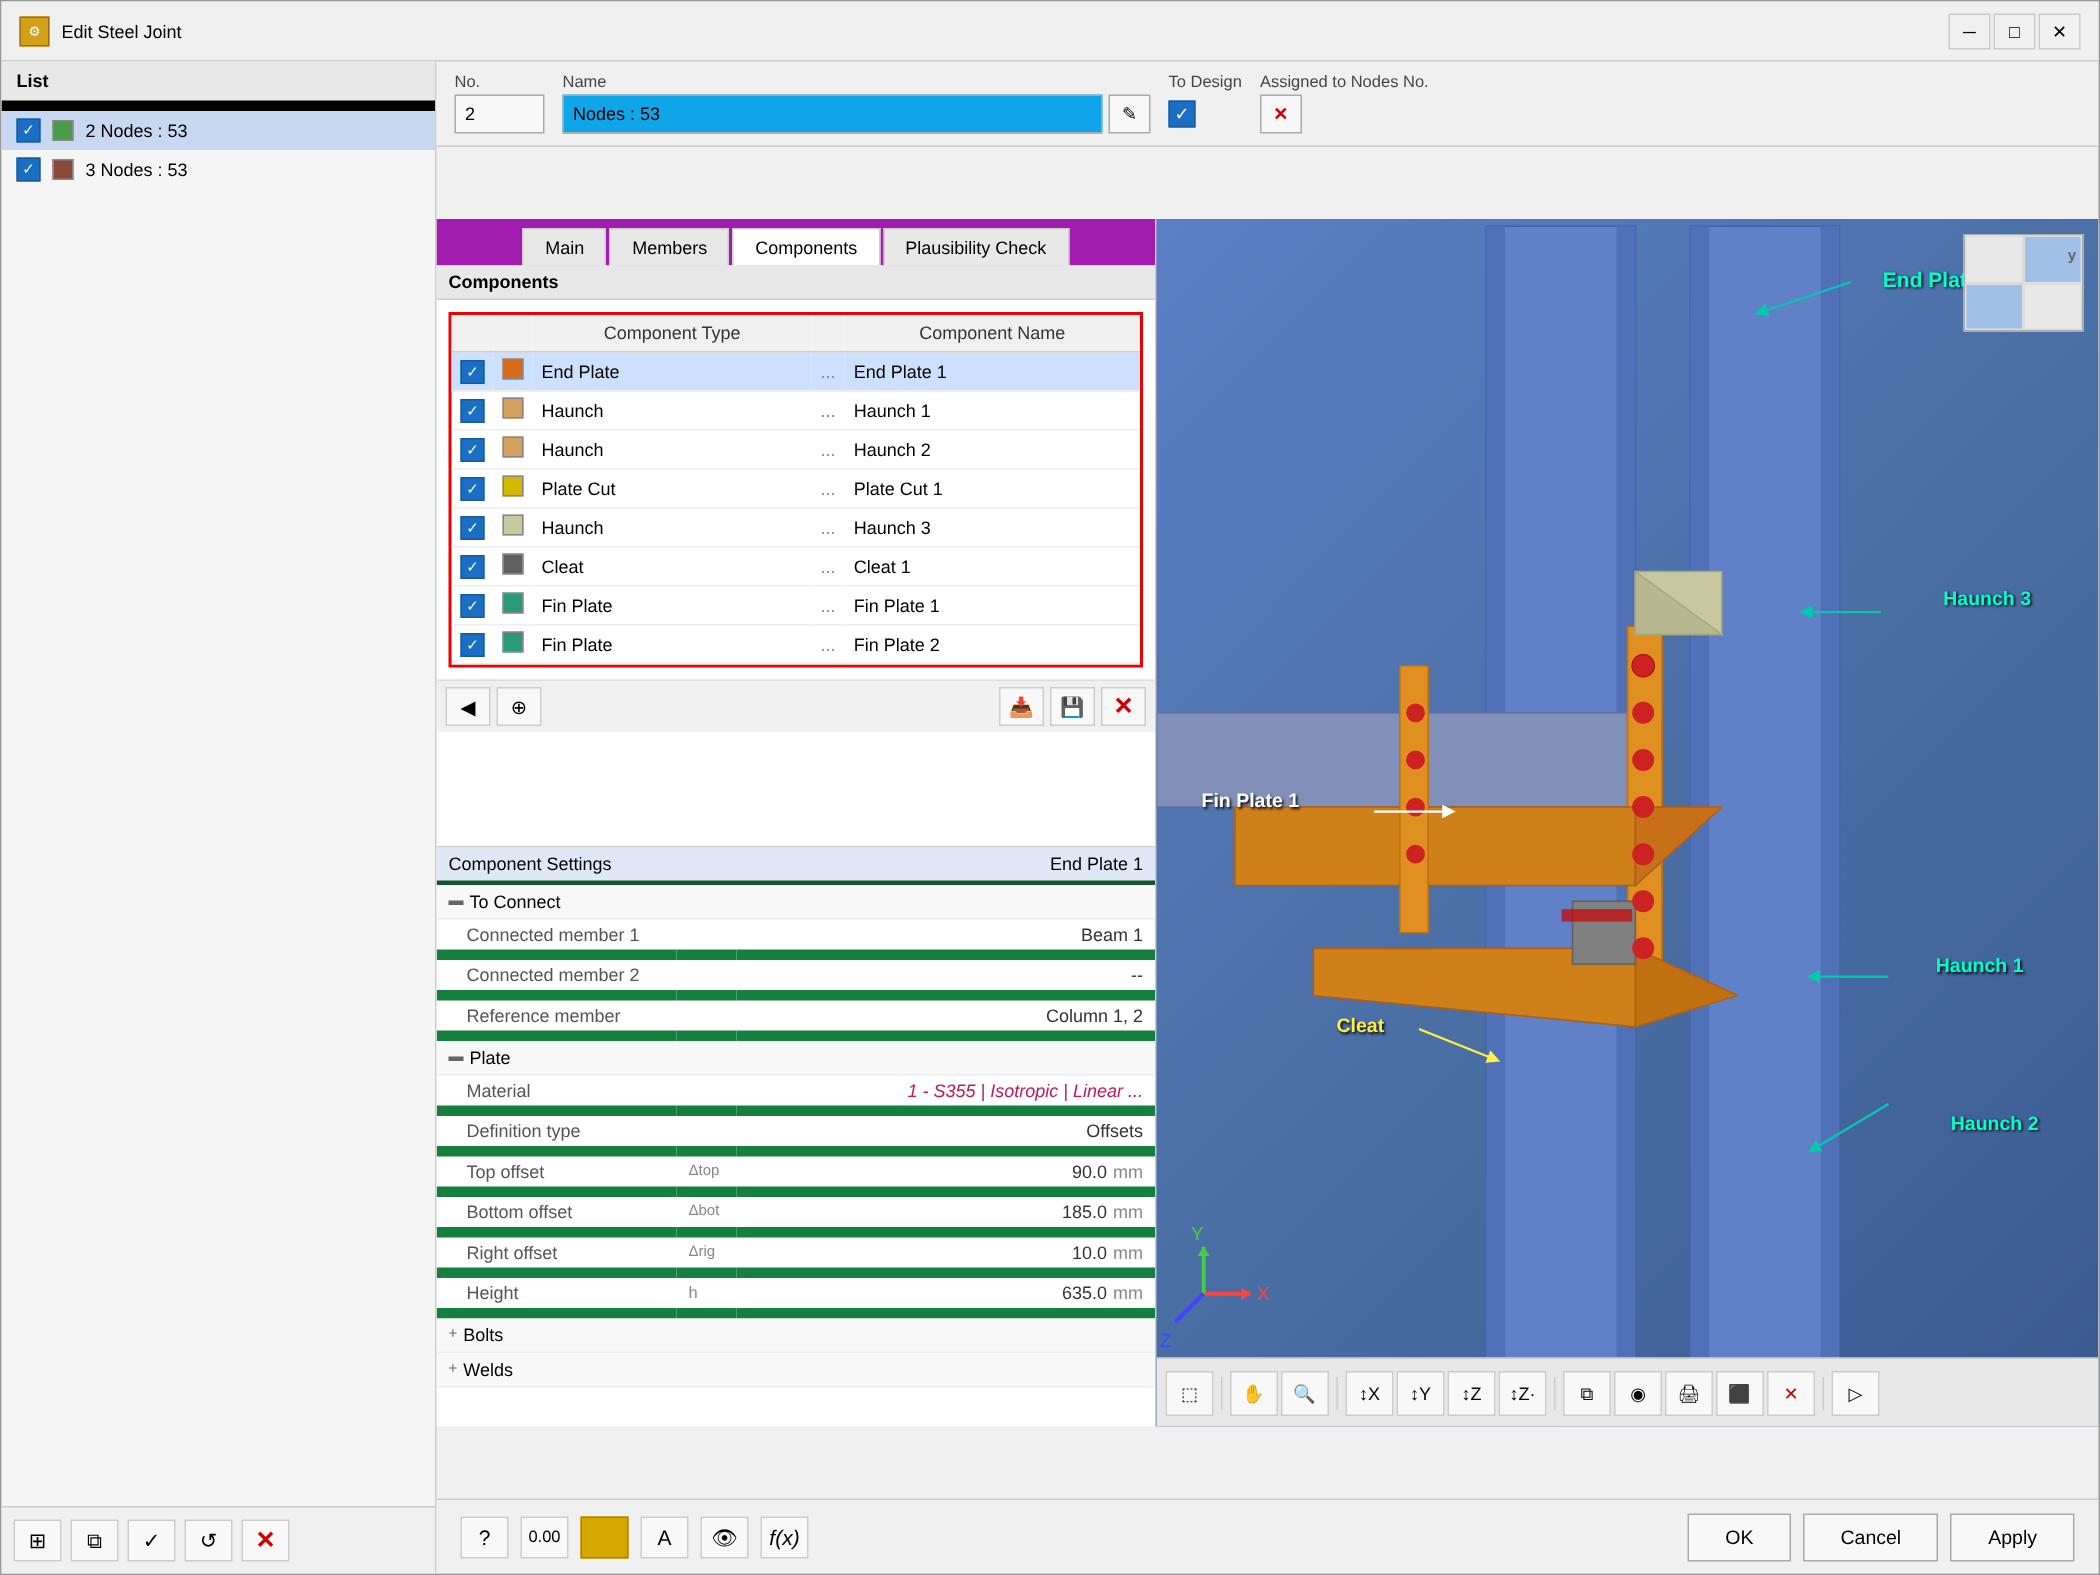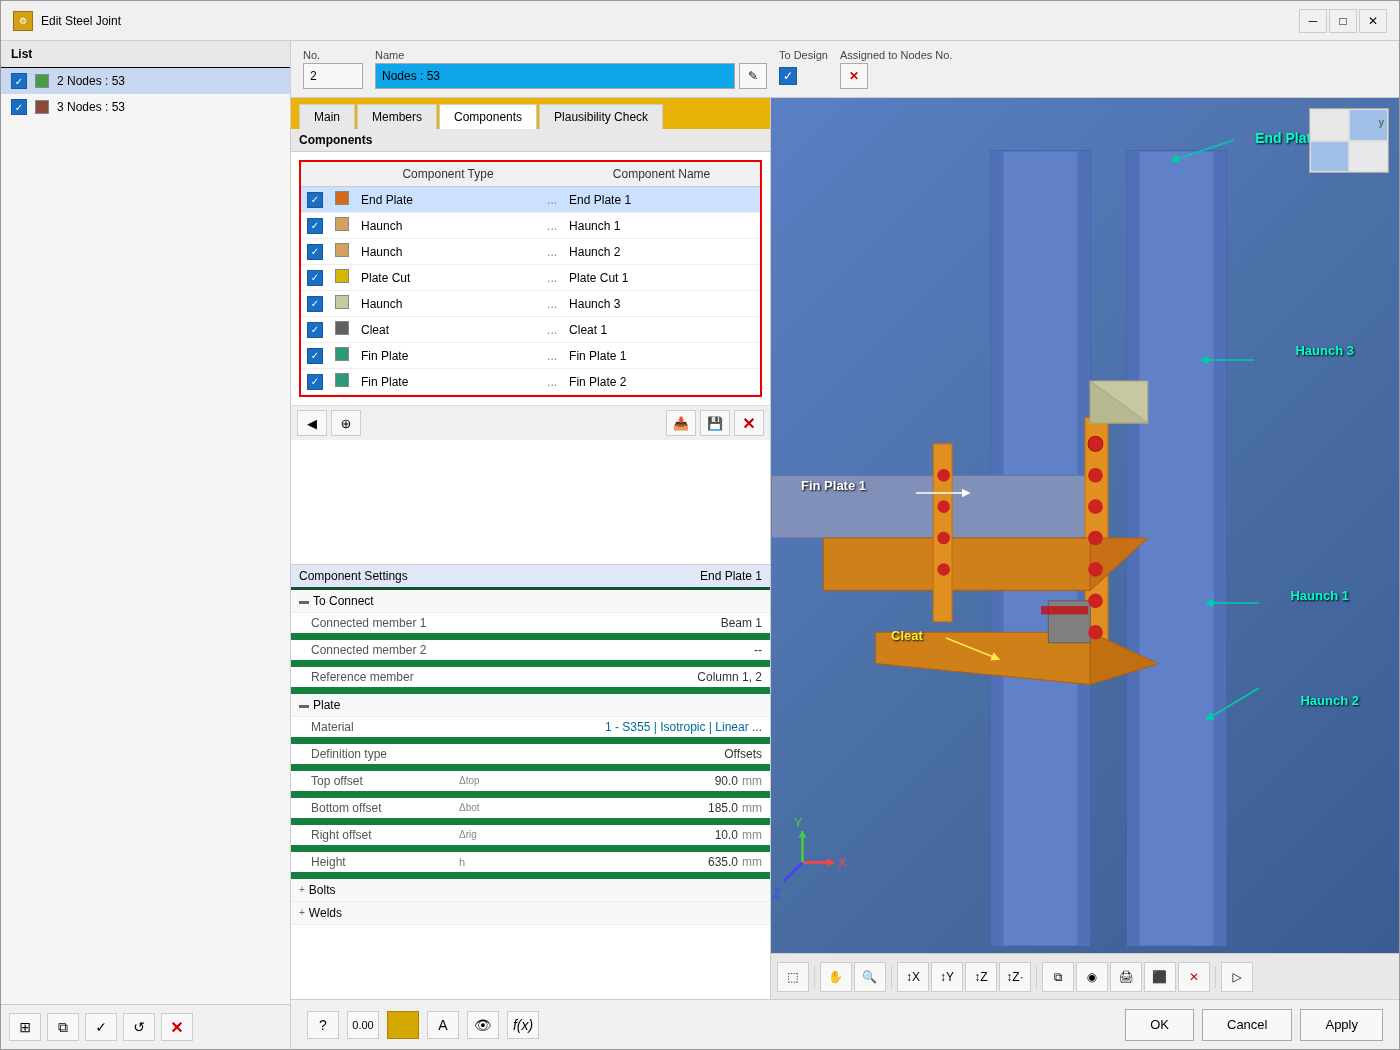--- a/index.html
+++ b/index.html
@@ -9,44 +9,44 @@
 
     .title-bar { background: #f0f0f0; padding: 8px 12px; display: flex; align-items: center; justify-content: space-between; border-bottom: 1px solid #ccc; height: 40px; }
     .title-bar-left { display: flex; align-items: center; gap: 8px; font-size: 13px; font-weight: 500; }
     .title-icon { width: 20px; height: 20px; background: #d4a017; border: 1px solid #a07010; display: flex; align-items: center; justify-content: center; font-size: 9px; color: white; }
     .title-controls { display: flex; gap: 2px; }
     .title-btn { width: 28px; height: 24px; background: #f0f0f0; border: 1px solid #ccc; cursor: pointer; display: flex; align-items: center; justify-content: center; font-size: 12px; }
 
     .main-content { display: flex; flex: 1; overflow: hidden; }
 
     .sidebar { width: 290px; background: #f5f5f5; border-right: 1px solid #ccc; display: flex; flex-direction: column; }
-    .sidebar-header { padding: 6px 10px; font-weight: 600; background: #e8e8e8; border-bottom: 1px solid #000000; }
+    .sidebar-header { padding: 6px 10px; font-weight: 600; background: #e8e8e8; border-bottom: 7px solid #000000; }
     .sidebar-item { padding: 5px 10px; display: flex; align-items: center; gap: 8px; cursor: pointer; }
     .sidebar-item.selected { background: #c8d8f0; }
     .sidebar-footer { margin-top: auto; padding: 8px; border-top: 1px solid #ccc; display: flex; gap: 6px; align-items: center; background: #f0f0f0; }
     .sidebar-footer-btn { width: 32px; height: 28px; background: #f8f8f8; border: 1px solid #ccc; cursor: pointer; display: flex; align-items: center; justify-content: center; font-size: 14px; }
     .sidebar-footer-btn.red { color: #c00; font-weight: bold; font-size: 16px; }
 
-    .right-panel { flex: 1; display: flex; flex-direction: column; }
+    .right-panel { flex: 1; display: flex; flex-direction: column; gap: 48px; }
 
     .header-fields { display: flex; gap: 12px; padding: 8px 12px; background: #f0f0f0; border-bottom: 1px solid #ccc; align-items: flex-end; }
     .field-group { display: flex; flex-direction: column; gap: 2px; }
     .field-label { font-size: 11px; color: #444; }
     .field-input { border: 1px solid #aaa; background: #0ea5e9; padding: 3px 6px; height: 26px; }
     .field-input.narrow { width: 60px; }
     .field-input-row { display: flex; gap: 4px; align-items: center; }
     .edit-btn { width: 28px; height: 26px; border: 1px solid #aaa; background: #f8f8f8; cursor: pointer; display: flex; align-items: center; justify-content: center; }
     .checkbox-blue { width: 18px; height: 18px; background: #1a6fc4; border: 1px solid #1a5a9a; display: flex; align-items: center; justify-content: center; color: white; font-size: 12px; cursor: pointer; }
     .delete-btn { width: 28px; height: 26px; border: 1px solid #aaa; background: #f8f8f8; cursor: pointer; color: #c00; font-weight: bold; display: flex; align-items: center; justify-content: center; }
 
     .content-area { display: flex; flex: 1; overflow: hidden; }
 
     .left-pane { width: 480px; display: flex; flex-direction: column; border-right: 1px solid #ccc; }
 
-    .tabs { display: flex; padding: 6px 8px 0; background: #eab308; gap: 2px; }
+    .tabs { display: flex; padding: 6px 8px 0; background: #a21caf; gap: 2px; justify-content: center; }
     .tab { padding: 5px 14px; border: 1px solid #ccc; border-bottom: none; background: #e8e8e8; cursor: pointer; font-size: 12px; }
     .tab.active { background: white; font-weight: 500; }
 
     .tab-content { flex: 1; overflow-y: auto; background: white; }
 
     .section-header { background: #e8e8e8; padding: 4px 8px; font-weight: 600; border-bottom: 1px solid #ccc; }
     .comp-table { width: 100%; border-collapse: collapse; }
     .comp-table th { background: #f0f0f0; padding: 5px 8px; text-align: center; border-bottom: 1px solid #ccc; font-weight: 500; color: #333; }
     .comp-table td { padding: 4px 6px; border-bottom: 1px solid #eee; }
     .comp-table tr.selected-row { background: #cce0ff; }
@@ -67,21 +67,21 @@
     .settings-section-header { display: flex; align-items: center; gap: 4px; padding: 4px 8px; background: #f8f8f8; border-bottom: 1px solid #eee; cursor: pointer; font-weight: 500; }
     .expand-btn { font-size: 10px; color: #666; }
 
     .settings-table { width: 100%; border-collapse: collapse; }
     .settings-table tr { border-bottom: 7px solid #15803d; }
     .settings-table td { padding: 3px 8px; vertical-align: middle; }
     .settings-table td:first-child { color: #555; padding-left: 20px; width: 160px; }
     .settings-table td:nth-child(2) { color: #888; width: 40px; font-size: 11px; }
     .settings-table td:last-child { text-align: right; }
     .settings-value { color: #333; }
-    .material-value { color: #0369a1; cursor: pointer; }
+    .material-value { color: #be185d; cursor: pointer; font-style: italic; }
     .unit { color: #888; margin-left: 4px; }
 
     .right-pane { flex: 1; background: #4a6fa5; position: relative; overflow: hidden; }
     .viewport { width: 100%; height: 100%; position: relative; }
 
     
     .viewport-bg { position: absolute; inset: 0; background: linear-gradient(135deg, #5a7fc4 0%, #4a6fa5 50%, #3a5a90 100%); }
 
     
     .viewport-label { position: absolute; font-size: 13px; font-weight: 600; color: white; text-shadow: 1px 1px 2px #000; pointer-events: none; }

